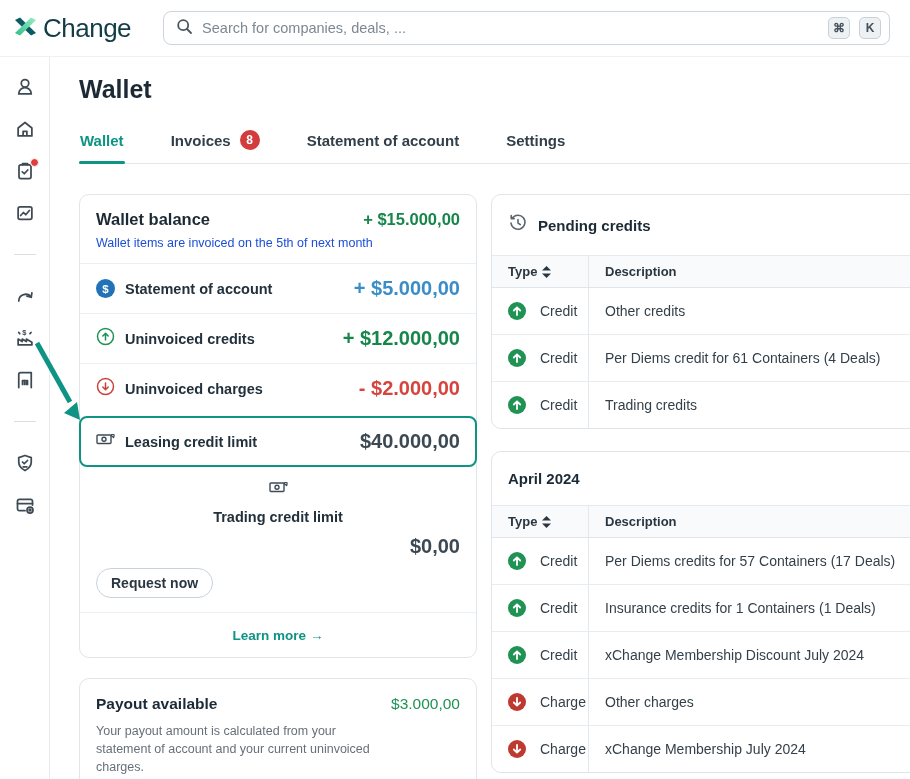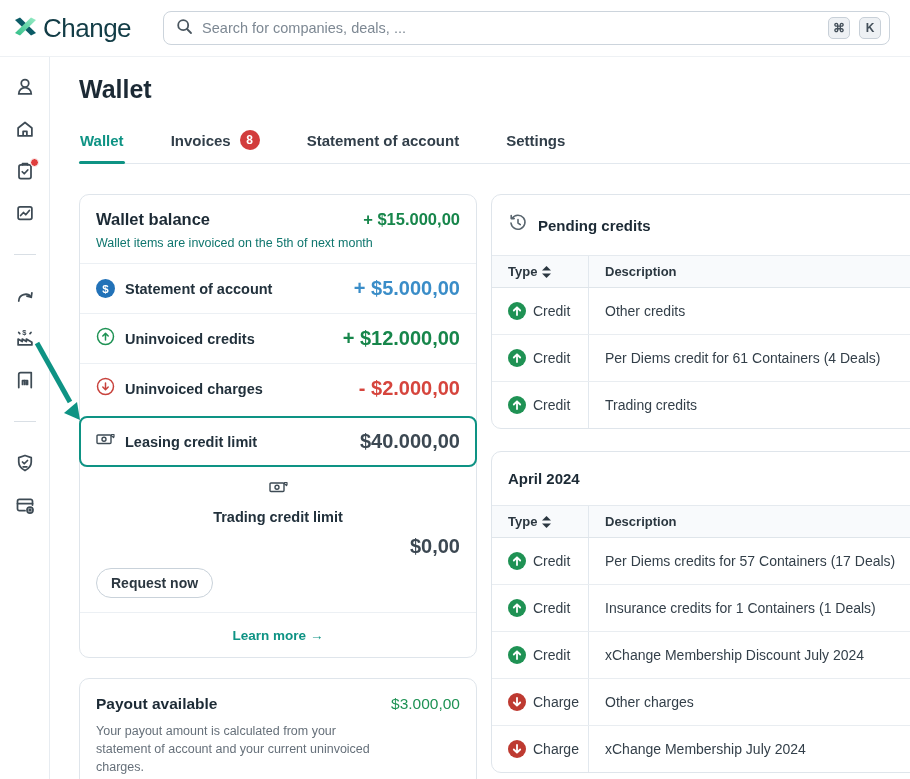--- a/index.html
+++ b/index.html
@@ -35,21 +35,21 @@
   
   .content { display:flex; gap:14px; margin-top:30px; align-items:flex-start; }
   .col-left { width:398px; flex-shrink:0; }
   .col-right { flex:1; min-width:0; overflow:visible; }
   .card { border:1px solid #dfe5eb; border-radius:10px; background:#fff; }
   
   .bc-head { padding:15px 16px 13px; }
   .bc-title-row { display:flex; align-items:baseline; justify-content:space-between; }
   .bc-title { font-size:16.5px; font-weight:700; color:#1c2a35; }
   .bc-amount { font-size:16.5px; font-weight:700; color:#17864b; }
-  .bc-sub { font-size:12.5px; color:#0f766e; margin-top:7px; }
+  .bc-sub { font-size:12.5px; color:#1d4ed8; margin-top:7px; }
   .bc-row { display:flex; align-items:center; gap:10px; padding:13px 16px; border-top:1px solid #ecf0f4; }
   .bc-row-label { font-size:14.5px; font-weight:700; color:#22313c; }
   .bc-row-amount { margin-left:auto; font-size:20px; font-weight:600; }
   .amt-green { color:#17864b; } .amt-blue { color:#3a8dc8; } .amt-red { color:#d6453d; }
   .amt-dark { color:#3c4852; font-weight:600; }
   .ic-circle { width:19px; height:19px; border-radius:50%; display:flex; align-items:center; justify-content:center; flex-shrink:0; }
   .ic-dollar { background:#2272b8; color:#fff; font-size:11.5px; font-weight:700; }
   .row-highlight { border:2px solid #0e9384; border-radius:8px; margin:3px -1px 0; padding:12px 15px; border-top:2px solid #0e9384 !important; }
   .row-no-top { border-top:none;flex-direction:column; }
   .request-now { display:inline-block; margin:0 16px 14px; border:1px solid #c9d2da; border-radius:16px; background:#fff; padding:6px 14px; font-size:14px; font-weight:700; color:#2b3740; cursor:pointer; font-family:"Liberation Sans",sans-serif; }
@@ -65,21 +65,21 @@
   
   .table-card { width:560px; border:1px solid #dfe5eb; border-radius:10px; background:#fff; margin-bottom:22px; overflow:hidden; }
   .tc-head { display:flex; align-items:center; gap:10px; padding:18px 16px; }
   .tc-title { font-size:15px; font-weight:700; color:#1c2a35; }
   .tc-cols { display:flex; background:#f8fafc; border-top:1px solid #e5eaef; border-bottom:1px solid #dfe5ea; }
   .col-type { width:96px; flex-shrink:0; display:flex; align-items:center; gap:5px; padding:8px 8px 8px 16px; }
   .col-desc { flex:1; border-left:1px solid #e2e8ee; padding:8px 16px; display:flex; align-items:center; }
   .th { font-size:13px; font-weight:700; color:#2b3740; }
   .tc-row { display:flex; }
   .tc-row + .tc-row { border-top:1px solid #e9edf1; }
-  .tc-row .col-type { padding:14px 8px 14px 16px; gap:7px; }
+  .tc-row .col-type { padding:14px 8px 14px 16px; gap:14px; }
   .tc-row .col-desc { padding:14px 16px; font-size:14px; color:#333f49; }
   .type-label { font-size:14px; color:#333f49; }
   .badge-ic { width:18px; height:18px; border-radius:50%; display:flex; align-items:center; justify-content:center; flex-shrink:0; }
   .badge-credit { background:#1f9254; } .badge-charge { background:#be3a31; }
   .sort-ic { display:flex; flex-direction:column; gap:2px; cursor:pointer; }
   
   .annotation { position:absolute; left:0; top:0; pointer-events:none; z-index:10; }
 </style>
 </head>
 <body>

